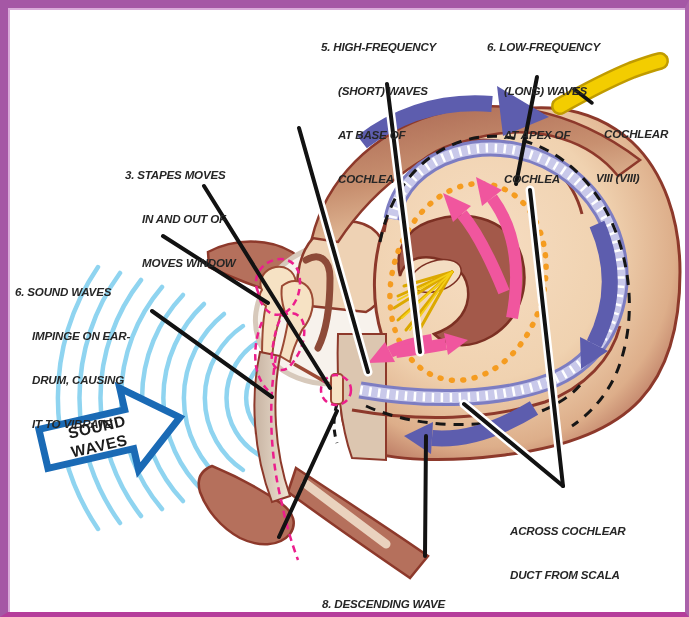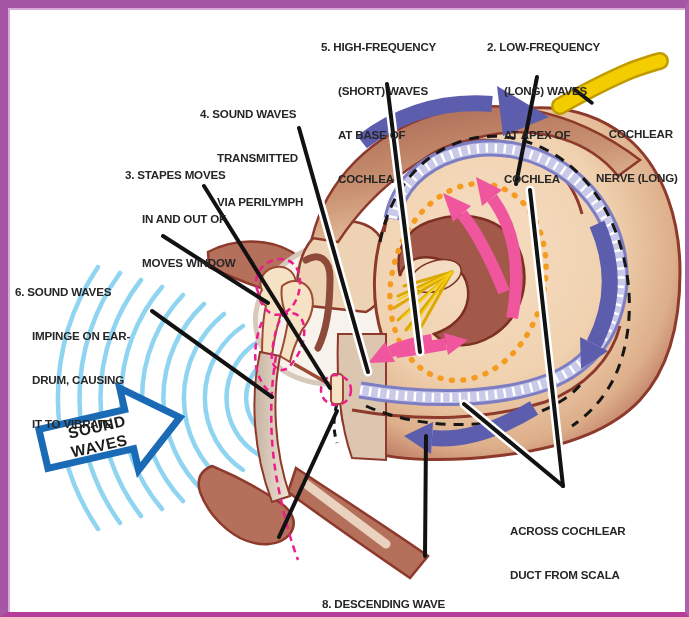--- a/index.html
+++ b/index.html
@@ -4,26 +4,26 @@
 <style>
   html,body{margin:0;padding:0;background:#fff;}
   .frame{position:relative;width:689px;height:617px;background:#ffffff;overflow:hidden;
          font-family:"Liberation Sans",sans-serif;}
   .border-overlay{position:absolute;inset:0;pointer-events:none;z-index:30;
     border-top:8px solid #a557a5;border-left:8px solid #a557a5;
     border-right:4px solid #aa62aa;border-bottom:5px solid #b53d9b;
     box-shadow:inset 2px 2px 0 #d9abd9;}
   svg.canvas{position:absolute;left:0;top:0;z-index:1;}
   .label{position:absolute;z-index:20;font-weight:bold;font-size:11.6px;line-height:14.6px;
-         letter-spacing:-0.2px;color:#262626;padding-left:17px;white-space:pre;}
+         letter-spacing:-0.2px;color:#262626;padding-left:17px;white-space:pre;font-style:italic;}
   .label .l0{margin-left:-17px;}
   .label.indent21{padding-left:21px;}
   .label.indent21 .l0{margin-left:-21px;}
   .label.noindent{padding-left:0;}
-  .label.noindent .l0{margin-left:8px;text-align:center;}
+  .label.noindent .l0{margin-left:8px;}
 </style>
 </head>
 <body>
 
 <div class="frame">
 
 <svg class="canvas" width="689" height="617" viewBox="0 0 689 617">
   <defs>
     <radialGradient id="gradShell" cx="42%" cy="40%" r="68%">
       <stop offset="0%" stop-color="#f6ddc2"></stop>
@@ -194,35 +194,30 @@
   <div>IT TO VIBRATE</div>
 </div>
 
 
 <div class="label" style="left:125px;top:139px">
   <div class="l0">3. STAPES MOVES</div>
   <div>IN AND OUT OF</div>
   <div>MOVES WINDOW</div>
 </div>
 
-<div class="label" style="left:200px;top:78px">
-  <div class="l0">4. SOUND WAVES</div>
-  <div>TRANSMITTED</div>
-  <div>VIA PERILYMPH</div>
-</div>
 
 <div class="label" style="left:321px;top:11px">
   <div class="l0">5. HIGH-FREQUENCY</div>
   <div>(SHORT) WAVES</div>
   <div>AT BASE OF</div>
   <div>COCHLEA</div>
 </div>
 
 <div class="label" style="left:487px;top:11px">
-  <div class="l0">2. LOW-FREQUENCY</div>
+  <div class="l0">6. LOW-FREQUENCY</div>
   <div>(LONG) WAVES</div>
   <div>AT APEX OF</div>
   <div>COCHLEA</div>
 </div>
 
 <div class="label indent21" style="left:489px;top:495px">
   <div>ACROSS COCHLEAR</div>
   <div>DUCT FROM SCALA</div>
   
   
@@ -232,17 +227,17 @@
   <div class="l0">8. DESCENDING WAVE</div>
 </div>
 
 <div class="label" style="left:105px;top:530px">
   
   
 </div>
 
 <div class="label noindent" style="left:596px;top:98px">
   <div class="l0">COCHLEAR</div>
-  <div>NERVE (LONG)</div>
+  <div>VIII (VIII)</div>
 </div>
 
 <div class="border-overlay"></div>
 </div>
 
 </body></html>

